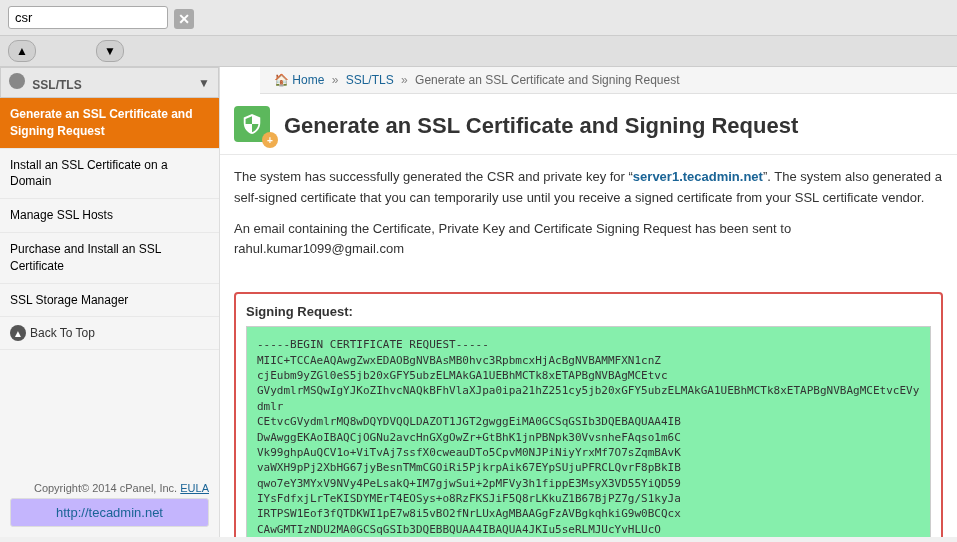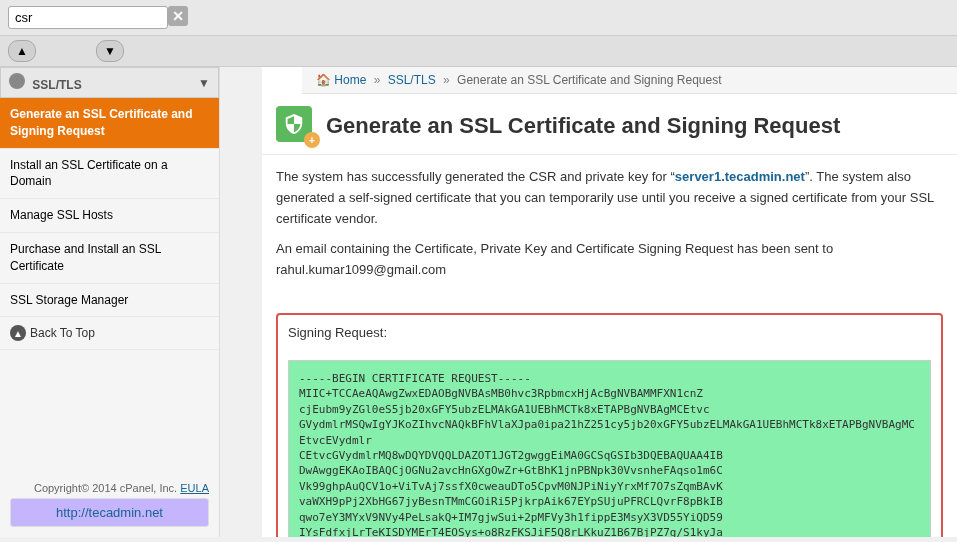--- a/index.html
+++ b/index.html
@@ -4,21 +4,22 @@
   <style>
     * { box-sizing: border-box; margin: 0; padding: 0; }
     body { font-family: Arial, sans-serif; font-size: 13px; color: #333; background: #f0f0f0; }
 
     
     .top-bar {
       background: #e8e8e8;
       padding: 6px 8px;
       border-bottom: 1px solid #ccc;
       display: flex;
-      align-items: flex-start;
+      align-items: flex-end;
+      gap: 6px;
     }
     .search-input {
       border: 1px solid #aaa;
       border-radius: 3px;
       padding: 3px 6px;
       font-size: 13px;
       width: 160px;
       background: white;
     }
     .search-clear-btn {
@@ -48,21 +49,20 @@
       width: 28px; height: 22px;
       cursor: pointer;
       display: flex; align-items: center; justify-content: center;
       font-size: 12px;
     }
 
     
     .layout {
       display: flex;
       height: calc(542px - 72px);
-      gap: 42px;
     }
 
     
     .sidebar {
       width: 220px;
       background: #f5f5f5;
       border-right: 1px solid #ddd;
       flex-shrink: 0;
       overflow-y: auto;
       display: flex;
@@ -226,23 +226,23 @@
     }
 
     
     .signing-request-container {
       border: 2px solid #d9534f;
       border-radius: 4px;
       padding: 10px;
       margin: 10px 14px;
     }
     .signing-request-label {
-      font-weight: normal;
+      font-weight: bold;
       font-size: 13px;
-      margin-bottom: 20px;
+      margin-bottom: 7px;
     }
     .signing-request-textarea {
       width: 100%;
       height: 223px;
       font-family: monospace;
       font-size: 11px;
       line-height: 1.4;
       resize: none;
       border: 1px solid #ccc;
       padding: 10px;

